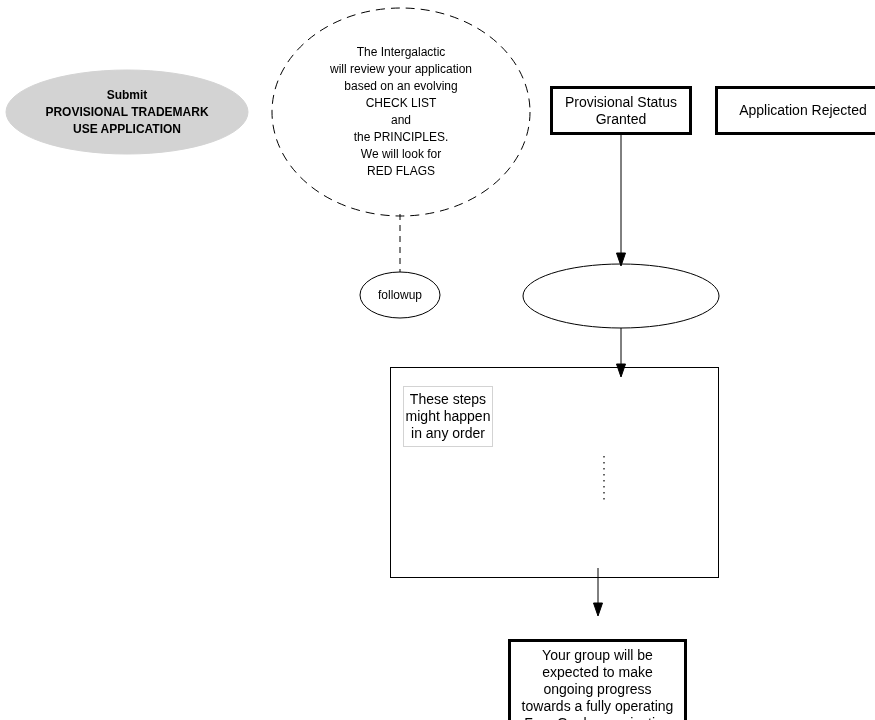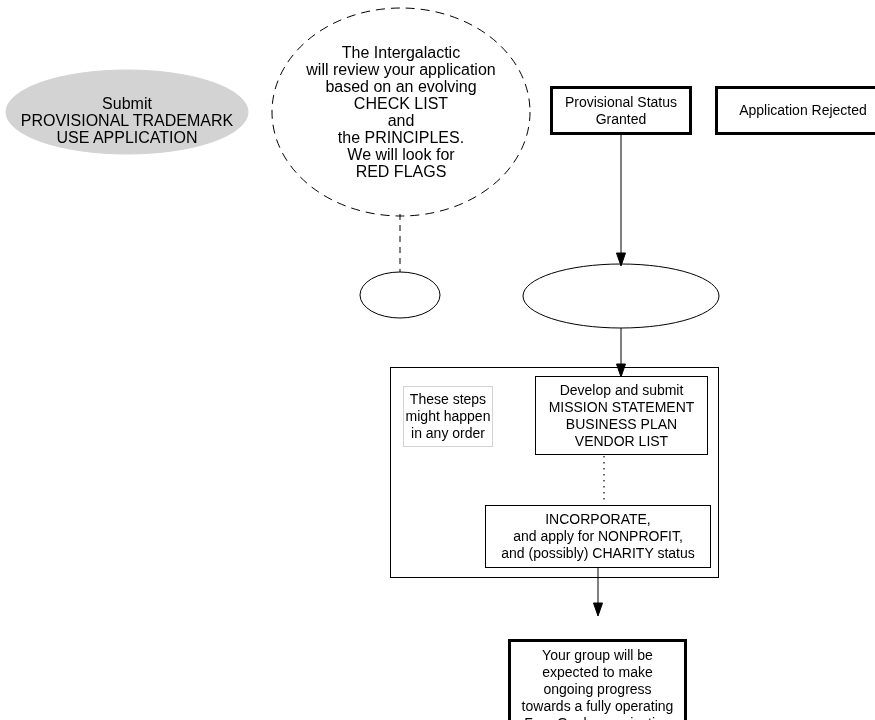--- a/index.html
+++ b/index.html
@@ -23,42 +23,42 @@
     width: 875px;
     height: 720px;
   }
   .node-text {
     position: absolute;
     display: flex;
     align-items: center;
     justify-content: center;
     text-align: center;
     white-space: pre-line;
-    font-size: 16px;
+    font-size: 12px;
     line-height: 17px;
     box-sizing: border-box;
   }
   .box {
     position: absolute;
     display: flex;
     align-items: center;
     justify-content: center;
     text-align: center;
     white-space: pre-line;
     font-size: 14px;
     line-height: 17px;
     box-sizing: border-box;
     background: #ffffff;
   }
   .box.bold   { border: 3px solid #000000; }
   .box.normal { border: 1px solid #000000; }
   .box.light  { border: 1px solid #d3d3d3; }
 
   
-  #node-submit-text      { left: 17px;  top: 78px;  width: 220px; height: 84px; }
+  #node-submit-text      { left: 17px;  top: 70px;  width: 220px; height: 84px; font-weight: bold; }
   #node-review-text      { left: 282px; top: 10px;  width: 238px; height: 204px; }
   #node-followup-text    { left: 360px; top: 272px; width: 80px;  height: 46px; }
   #node-progress-text    { left: 523px; top: 264px; width: 196px; height: 64px; }
   #node-provisional      { left: 550px; top: 86px;  width: 142px; height: 49px; }
   #node-rejected         { left: 715px; top: 86px;  width: 176px; height: 49px; }
   #cluster-any-order     { left: 390px; top: 367px; width: 329px; height: 211px; background: transparent; }
   #node-cluster-note     { left: 403px; top: 386px; width: 90px; height: 61px; }
   #node-develop          { left: 535px; top: 376px; width: 173px; height: 79px; }
   #node-incorporate      { left: 485px; top: 505px; width: 226px; height: 63px; }
   #node-final            { left: 508px; top: 615px; width: 179px; height: 100px; margin-top: 24px; }
@@ -100,39 +100,33 @@
 
   <div id="node-review-text" class="node-text">The Intergalactic
 will review your application
 based on an evolving
 CHECK LIST
 and
 the PRINCIPLES.
 We will look for
 RED FLAGS</div>
 
+  <div id="node-followup-text" class="node-text">followup</div>
 
 
   <div id="node-provisional" class="box bold">Provisional Status
 Granted</div>
 
   <div id="node-rejected" class="box bold">Application Rejected</div>
 
   <div id="node-cluster-note" class="box light">These steps
 might happen
 in any order</div>
 
-  <div id="node-develop" class="box normal">Develop and submit
-MISSION STATEMENT
-BUSINESS PLAN
-VENDOR LIST</div>
 
-  <div id="node-incorporate" class="box normal">INCORPORATE,
-and apply for NONPROFIT,
-and (possibly) CHARITY status</div>
 
   <div id="node-final" class="box bold">Your group will be
 expected to make
 ongoing progress
 towards a fully operating
 Free Geek organization</div>
 
 </div>
 
 </body></html>

